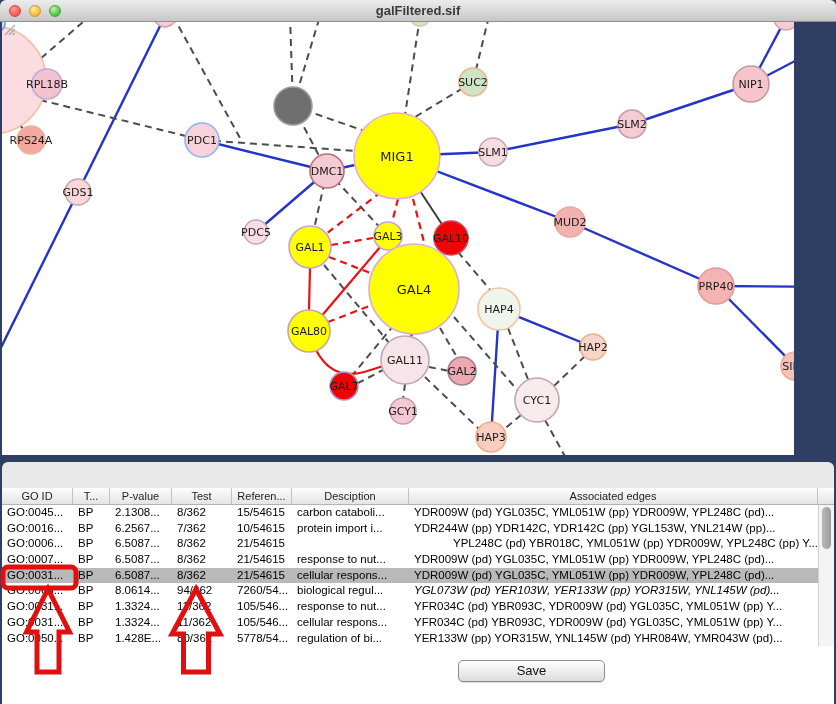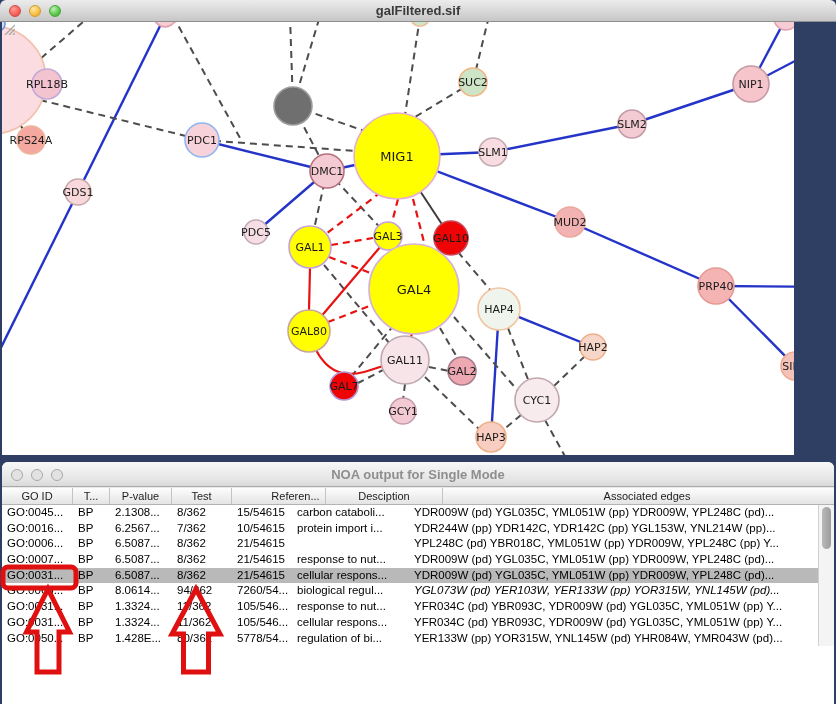--- a/index.html
+++ b/index.html
@@ -286,36 +286,28 @@
         </svg>
       <svg class="resize-grip" viewBox="0 0 13 13">
         <line x1="3" y1="13" x2="13" y2="3" stroke="#9a9a9a" stroke-width="1.4"></line>
         <line x1="7" y1="13" x2="13" y2="7" stroke="#9a9a9a" stroke-width="1.4"></line>
         <line x1="11" y1="13" x2="13" y2="11" stroke="#9a9a9a" stroke-width="1.4"></line>
       </svg>
     </div>
   </div>
 
   <div class="noa-window">
-    <div class="noa-title">
-      <div class="lights">
-        <span class="light hollow"></span>
-        <span class="light hollow"></span>
-        <span class="light hollow"></span>
-      </div>
-      <span class="win-title">NOA output for Single Mode</span>
-    </div>
 
     <div class="noa-table">
       <div class="thead" id="thead">
           <div class="th" style="width: 71px;">GO ID</div>
           <div class="th" style="width: 37px;">T...</div>
           <div class="th" style="width: 62px;">P-value</div>
           <div class="th" style="width: 60px;">Test</div>
-          <div class="th" style="width: 60px; margin-left: 34px;">Referen...</div>
+          <div class="th" style="width: 60px;">Referen...</div>
           <div class="th" style="width: 117px;">Desciption</div>
           <div class="th" style="width: 409px;">Associated edges</div>
         </div>
       <div id="tbody">
           <div class="trow">
             <div class="td" style="width: 71px;">GO:0045...</div>
             <div class="td" style="width: 37px;">BP</div>
             <div class="td" style="width: 62px;">2.1308...</div>
             <div class="td" style="width: 60px;">8/362</div>
             <div class="td" style="width: 60px;">15/54615</div>
@@ -331,21 +323,21 @@
             <div class="td" style="width: 117px;">protein import i...</div>
             <div class="td" style="width: 409px;">YDR244W (pp) YDR142C, YDR142C (pp) YGL153W, YNL214W (pp)...</div>
           </div>
           <div class="trow">
             <div class="td" style="width: 71px;">GO:0006...</div>
             <div class="td" style="width: 37px;">BP</div>
             <div class="td" style="width: 62px;">6.5087...</div>
             <div class="td" style="width: 60px;">8/362</div>
             <div class="td" style="width: 60px;">21/54615</div>
             <div class="td" style="width: 117px; margin-top: 21px;">galactose meta...</div>
-            <div class="td" style="width: 409px;">YPL248C (pd) YBR018C, YML051W (pp) YDR009W, YPL248C (pp) Y...</div>
+            <div class="td" style="width: 409px; text-align: right;">YPL248C (pd) YBR018C, YML051W (pp) YDR009W, YPL248C (pp) Y...</div>
           </div>
           <div class="trow">
             <div class="td" style="width: 71px;">GO:0007...</div>
             <div class="td" style="width: 37px;">BP</div>
             <div class="td" style="width: 62px;">6.5087...</div>
             <div class="td" style="width: 60px;">8/362</div>
             <div class="td" style="width: 60px;">21/54615</div>
             <div class="td" style="width: 117px;">response to nut...</div>
             <div class="td" style="width: 409px;">YDR009W (pd) YGL035C, YML051W (pp) YDR009W, YPL248C (pd)...</div>
           </div>
@@ -393,20 +385,21 @@
             <div class="td" style="width: 60px;">5778/54...</div>
             <div class="td" style="width: 117px;">regulation of bi...</div>
             <div class="td" style="width: 409px;">YER133W (pp) YOR315W, YNL145W (pd) YHR084W, YMR043W (pd)...</div>
           </div>
         </div>
       <div class="vscroll">
         <div class="vthumb"></div>
       </div>
     </div>
 
+    <div class="mac-btn" id="save-btn">Save</div>
   </div>
 
   <svg class="annot-overlay" id="annot-svg" width="836" height="249">
       <rect x="3" y="112" width="73" height="21" rx="5" fill="none" stroke="#e01010" stroke-width="5"></rect>
       <polygon points="48,134 69.5,177 59,177 59,217 37,217 37,177 26.5,177" fill="none" stroke="#e01010" stroke-width="5" stroke-linejoin="miter"></polygon>
       <polygon points="196,134 220,179 208.5,179 208.5,217 183.5,217 183.5,179 172,179" fill="none" stroke="#e01010" stroke-width="5" stroke-linejoin="miter"></polygon>
     </svg>
 </div>
 
 </body></html>

